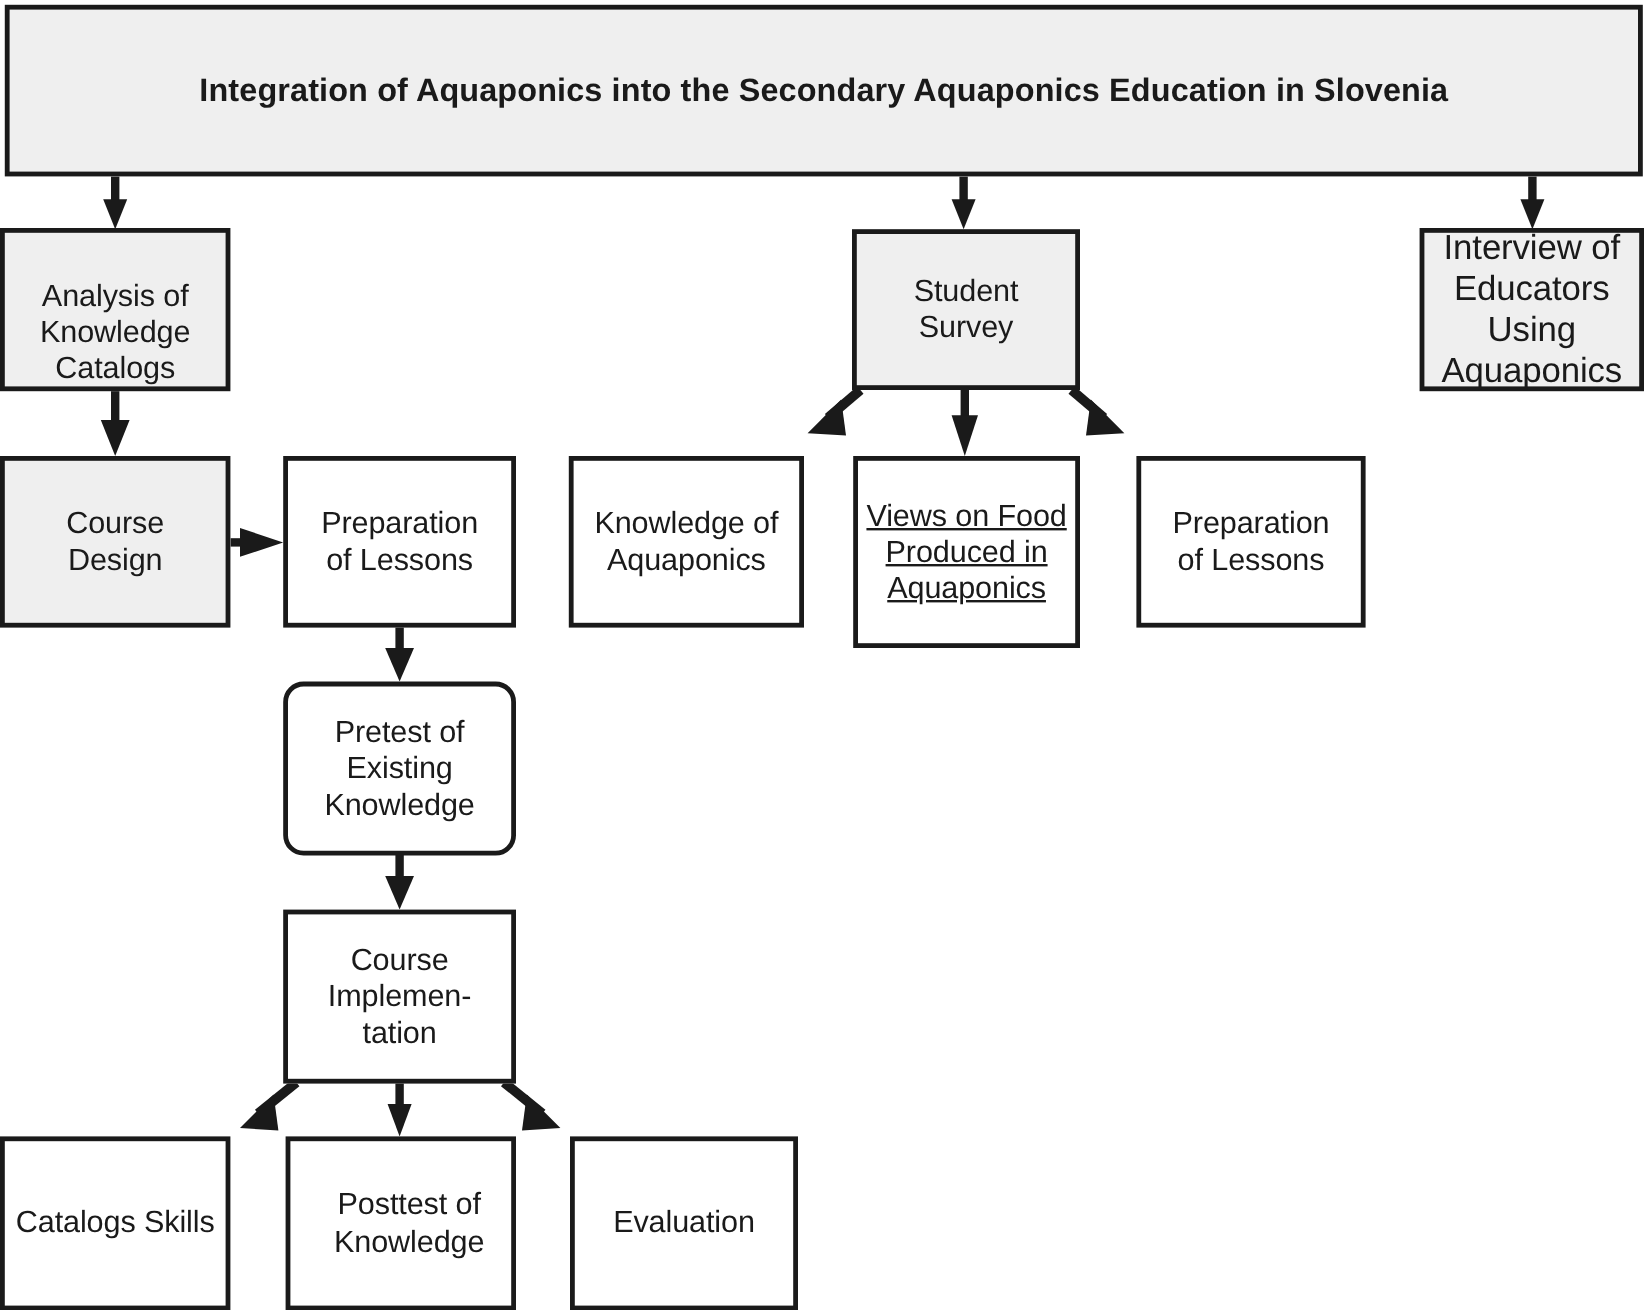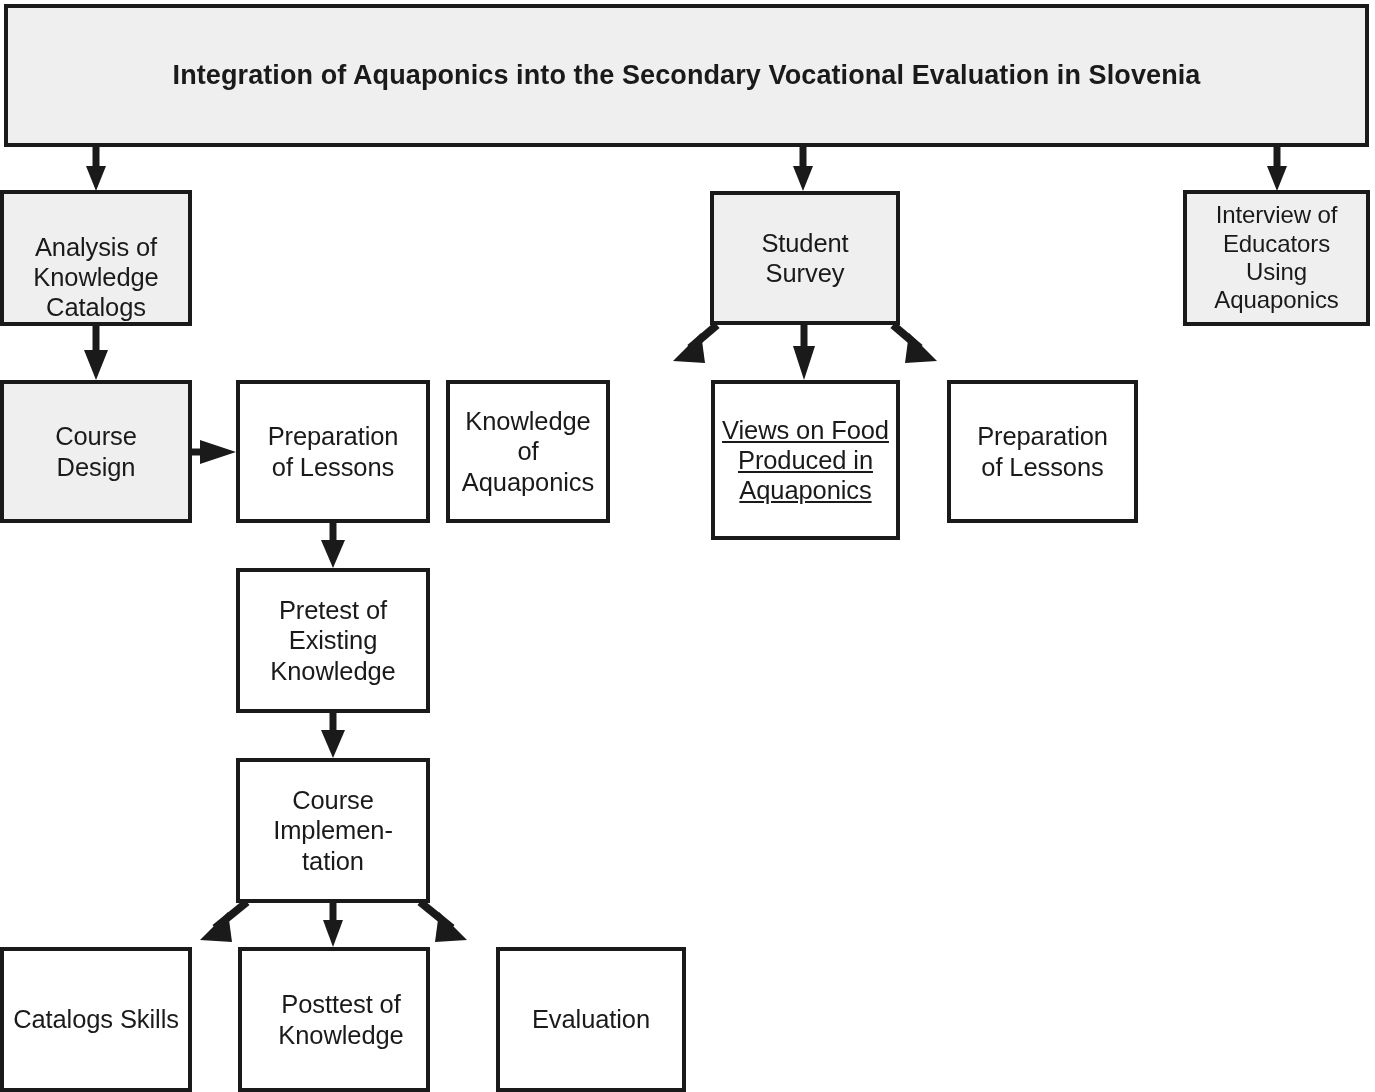--- a/index.html
+++ b/index.html
@@ -121,68 +121,68 @@
       <path d="M793,346 L815,346 L804,380 z" fill="#1a1a1a"></path>
     </g>
 
     <g>
       <line x1="893" y1="325" x2="920" y2="348" stroke="#1a1a1a" stroke-width="8"></line>
       <path d="M909,333 L905,363 L937,361 z" fill="#1a1a1a"></path>
     </g>
   </svg>
 
   <div class="node shaded" id="title-banner" style="left:4px; top:4px; width:1365px; height:143px;">
-    <span class="label">Integration of Aquaponics into the Secondary Vocational Evaluation in Slovenia</span>
+    <span class="label">Integration of Aquaponics into the Secondary Aquaponics Education in Slovenia</span>
   </div>
 
   <div class="node shaded proc" style="left:0px; top:190px; width:192px; height:136px;align-items:flex-end;">
     <span class="label">Analysis of<br>Knowledge<br>Catalogs</span>
   </div>
 
   <div class="node shaded proc" style="left:0px; top:380px; width:192px; height:143px;">
     <span class="label">Course<br>Design</span>
   </div>
 
   <div class="node plain proc" style="left:236px; top:380px; width:194px; height:143px;">
     <span class="label">Preparation<br>of Lessons</span>
   </div>
 
-  <div class="node plain proc" style="left:236px; top:568px; width:194px; height:145px;">
+  <div class="node plain proc" style="left:236px; top:568px; width:194px; height:145px;border-radius:17px;">
     <span class="label">Pretest of<br>Existing<br>Knowledge</span>
   </div>
 
   <div class="node plain proc" style="left:236px; top:758px; width:194px; height:145px;">
     <span class="label">Course<br>Implemen-<br>tation</span>
   </div>
 
   <div class="node plain proc" style="left:0px; top:947px; width:192px; height:145px;">
     <span class="label">Catalogs Skills</span>
   </div>
 
   <div class="node plain proc" style="left:238px; top:947px; width:192px; height:145px;padding-left:14px;">
     <span class="label">Posttest of<br>Knowledge</span>
   </div>
 
-  <div class="node plain proc" style="left:496px; top:947px; width:190px; height:145px;">
+  <div class="node plain proc" style="left:475px; top:947px; width:190px; height:145px;">
     <span class="label">Evaluation</span>
   </div>
 
   <div class="node shaded proc" style="left:710px; top:191px; width:190px; height:134px;justify-content:center;">
     <span class="label">Student<br>Survey</span>
   </div>
 
-  <div class="node plain proc" style="left:446px; top:380px; width:164px; height:143px;">
+  <div class="node plain proc" style="left:474px; top:380px; width:196px; height:143px;">
     <span class="label">Knowledge of<br>Aquaponics</span>
   </div>
 
   <div class="node plain proc" style="left:711px; top:380px; width:189px; height:160px;text-decoration:underline;">
     <span class="label">Views on Food<br>Produced in<br>Aquaponics</span>
   </div>
 
   <div class="node plain proc" style="left:947px; top:380px; width:191px; height:143px;">
     <span class="label">Preparation<br>of Lessons</span>
   </div>
 
-  <div class="node shaded proc" style="left:1183px; top:190px; width:187px; height:136px; font-size:24px;">
+  <div class="node shaded proc" style="left:1183px; top:190px; width:187px; height:136px; font-size:29px;">
     <span class="label">Interview of<br>Educators<br>Using<br>Aquaponics</span>
   </div>
 
 </div>
 
 </body></html>

